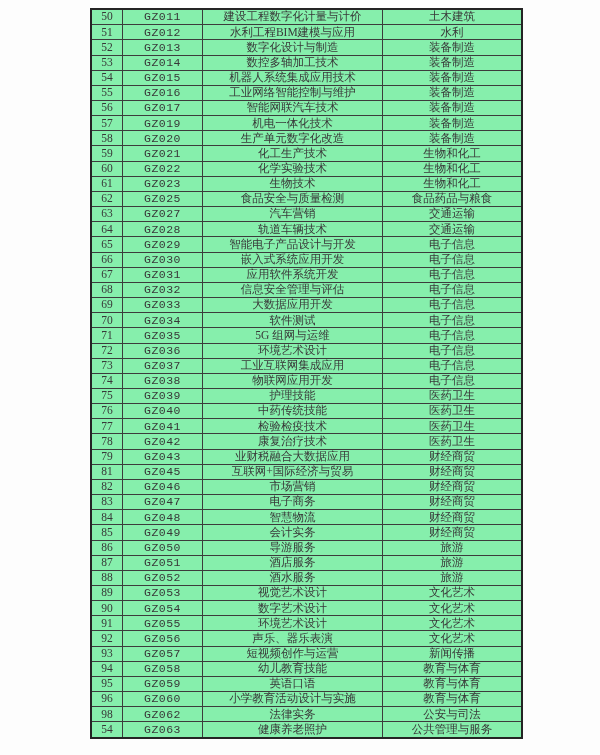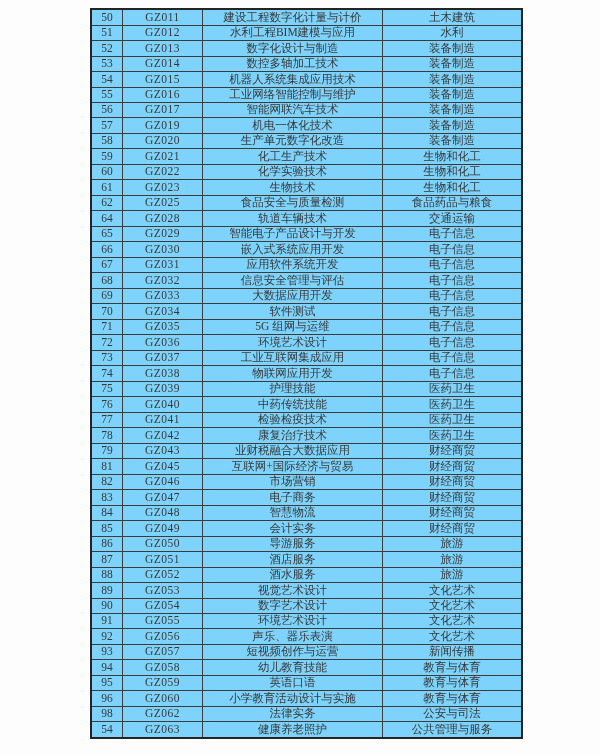--- a/index.html
+++ b/index.html
@@ -20,38 +20,38 @@
     position: relative;
   }
   table.comp-table {
     position: absolute;
     left: 90px;
     top: 8px;
     width: 418px;
     height: 731px;
     border-collapse: collapse;
     table-layout: fixed;
-    background: #7dd3fc;
+    background: #86efac;
     border: 2px solid #242424;
     padding-left: 31px;
   }
   table.comp-table td {
     border: 1px solid #3c3c3c;
     text-align: center;
     vertical-align: middle;
     color: #383838;
     font-size: 11.5px;
     line-height: 1;
     padding: 0 1px;
     white-space: nowrap;
     overflow: hidden;
     height: 12px;
   }
   td.col-no    { width: 28px;  }
-  td.col-code  { width: 77px;  font-family: Liberation Serif, serif; letter-spacing: 0.5px; }
+  td.col-code  { width: 77px;  font-family: Liberation Mono, monospace; letter-spacing: 0.5px; }
   td.col-name  { width: 177px; margin-left: 12px; }
   td.col-cat   { width: 136px; }
 </style>
 </head>
 <body>
 
 <div class="scan-page">
   <table class="comp-table">
     <tbody>
         <tr>
@@ -126,20 +126,26 @@
           <td class="col-name">生物技术</td>
           <td class="col-cat">生物和化工</td>
         </tr>
         <tr>
           <td class="col-no">62</td>
           <td class="col-code">GZ025</td>
           <td class="col-name">食品安全与质量检测</td>
           <td class="col-cat">食品药品与粮食</td>
         </tr>
         <tr>
+          <td class="col-no">63</td>
+          <td class="col-code">GZ027</td>
+          <td class="col-name">汽车营销</td>
+          <td class="col-cat">交通运输</td>
+        </tr>
+        <tr>
           <td class="col-no">64</td>
           <td class="col-code">GZ028</td>
           <td class="col-name">轨道车辆技术</td>
           <td class="col-cat">交通运输</td>
         </tr>
         <tr>
           <td class="col-no">65</td>
           <td class="col-code">GZ029</td>
           <td class="col-name">智能电子产品设计与开发</td>
           <td class="col-cat">电子信息</td>

